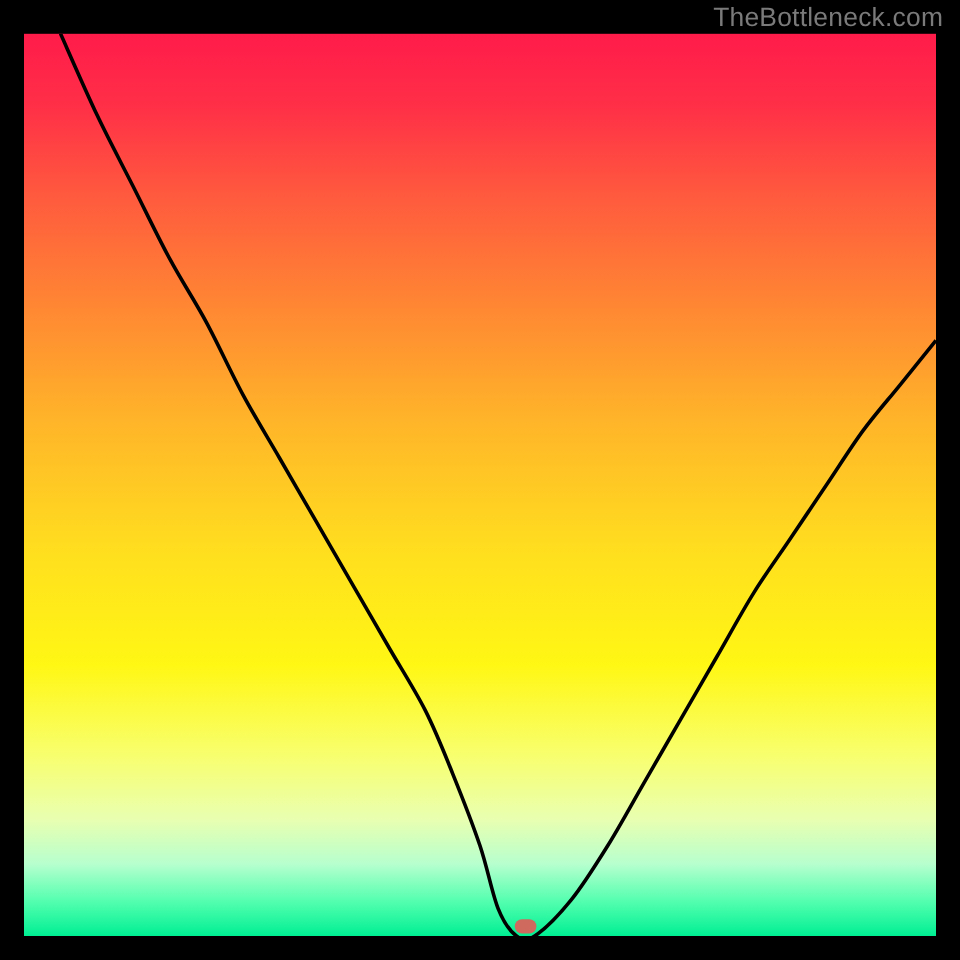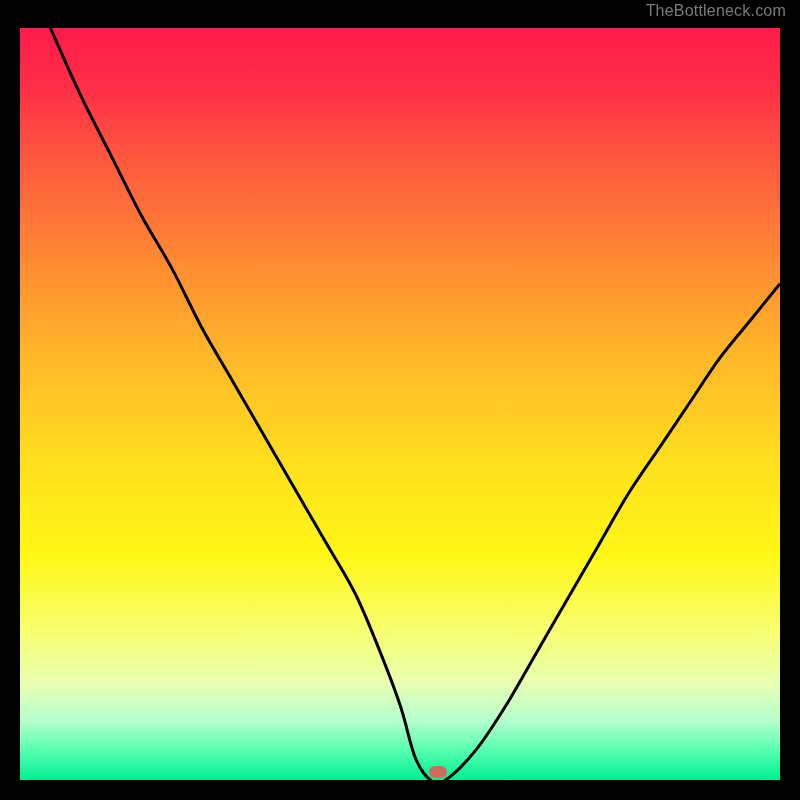--- a/index.html
+++ b/index.html
@@ -15,21 +15,21 @@
     position: relative;
     width: 800px;
     height: 800px;
     background: #000;
   }
   .watermark {
     position: absolute;
     top: 2px;
     right: 14px;
     color: #7a7a7a;
-    font-size: 16px;
+    font-size: 22px;
     letter-spacing: 0.2px;
     font-weight: 500;
     z-index: 10;
   }
   .plot-frame {
     position: absolute;
     left: 20px;
     top: 28px;
     width: 760px;
     height: 752px;

